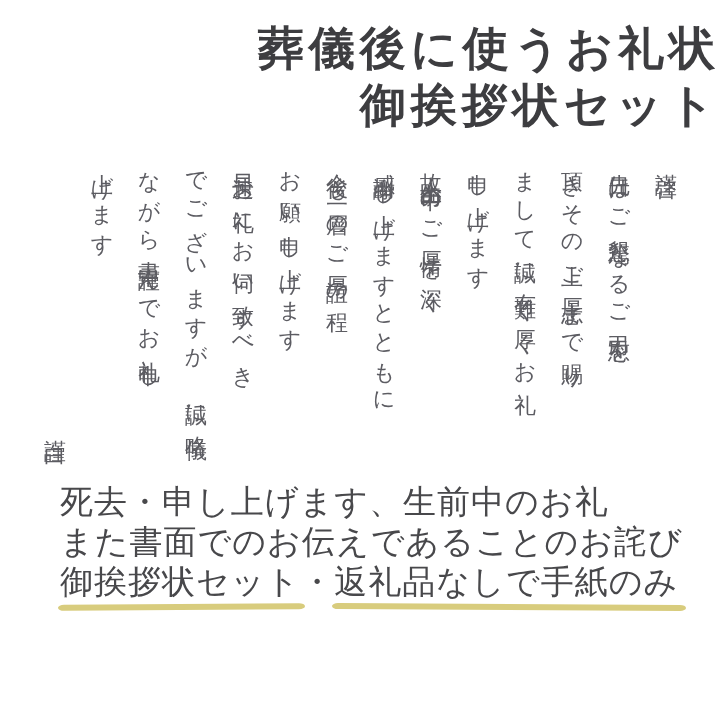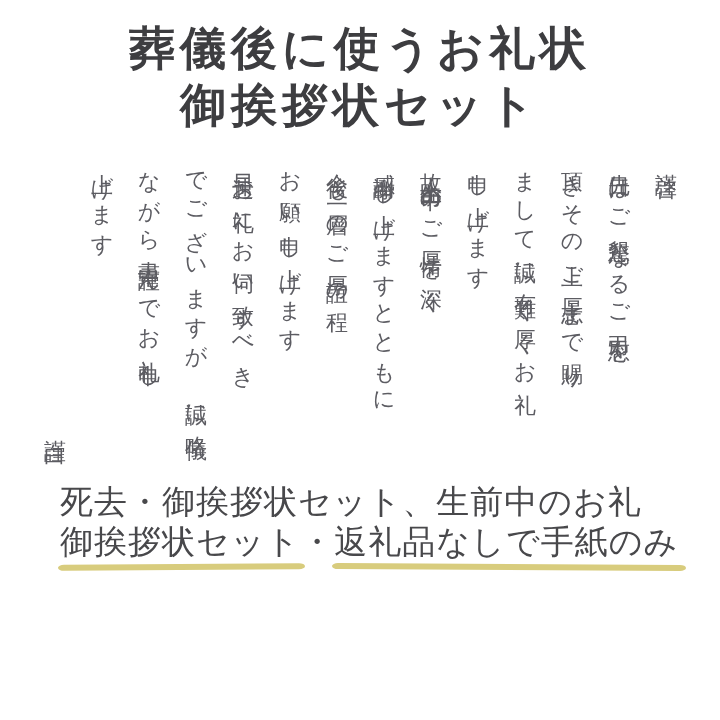--- a/index.html
+++ b/index.html
@@ -15,21 +15,21 @@
     overflow: hidden;
     font-family: "Liberation Sans", sans-serif;
   }
 
   
   .title {
     position: absolute;
     top: 20px;
     left: 0;
     width: 720px;
-    text-align: center;
+    text-align: right;
     color: #3d3d40;
     font-size: 46px;
     font-weight: bold;
     line-height: 57px;
     letter-spacing: 5px;
   }
 
   
   .letter {
     position: absolute;
@@ -119,19 +119,20 @@
     <p>今後も一層のご厚誼の程</p>
     <p>お願い申し上げます</p>
     <p>早速お礼にお伺い致すべき</p>
     <p>でございますが　誠に略儀</p>
     <p>ながら書中謹んでお礼申し</p>
     <p>上げます</p>
     <p class="closing">謹白</p>
   </section>
 
   <section class="description">
-    <div class="desc-line">死去・御挨拶状セット、生前中のお礼</div>
+    <div class="desc-line">死去・申し上げます、生前中のお礼</div>
+    <div class="desc-line">また書面でのお伝えであることのお詫び</div>
     <div class="desc-line">
       <span class="ul">御挨拶状セット</span><span>・</span><span class="ul second">返礼品なしで手紙のみ</span>
     </div>
   </section>
 
 </div>
 
 </body></html>

